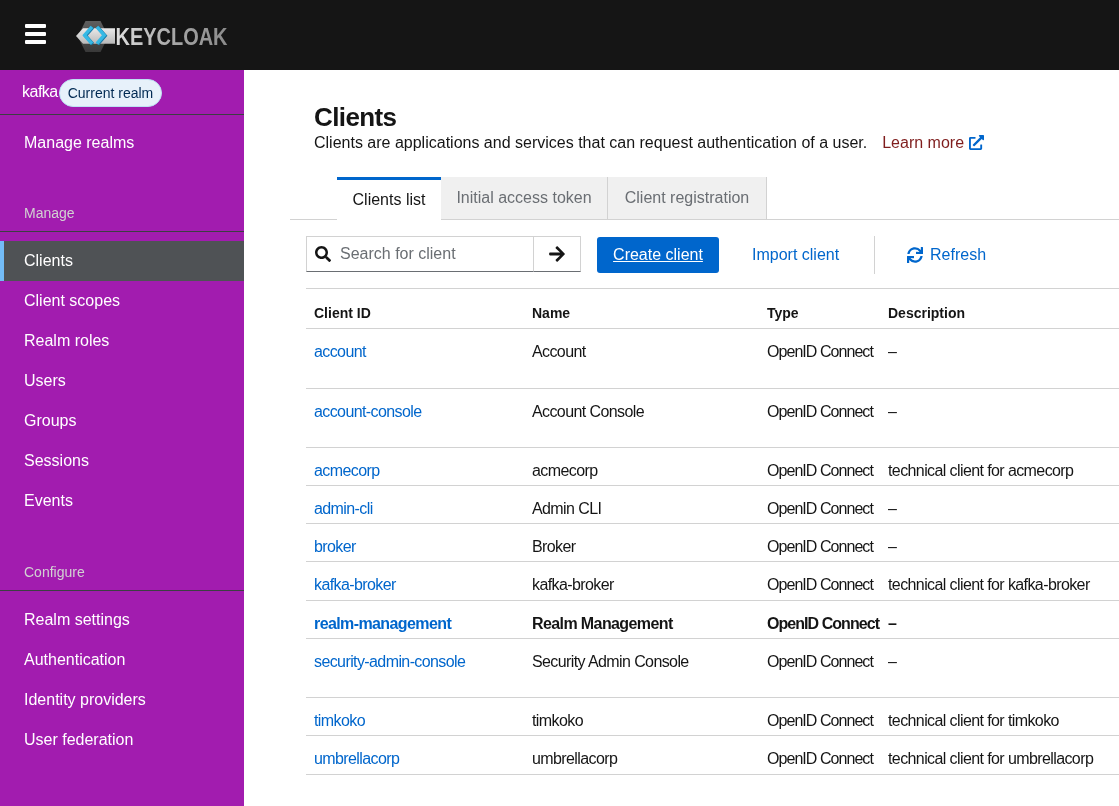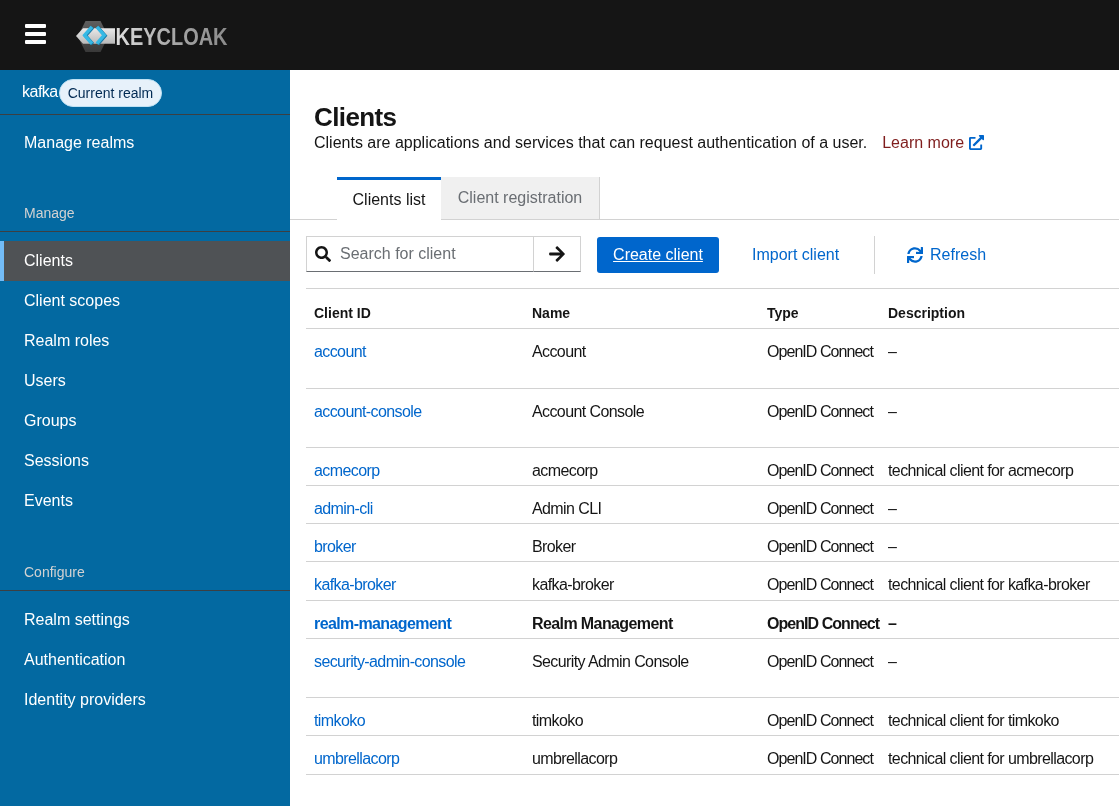--- a/index.html
+++ b/index.html
@@ -3,21 +3,21 @@
 <meta charset="utf-8">
 <style>
 * { margin:0; padding:0; box-sizing:border-box; }
 html,body { width:1119px; height:806px; overflow:hidden; background:#fff;
   font-family:"Liberation Sans", sans-serif; }
 .masthead { position:absolute; left:0; top:0; width:1119px; height:70px; background:#151515; }
 .burger { position:absolute; left:25px; top:24px; width:21px; height:20px; }
 .burger span { position:absolute; left:0; width:21px; height:4px; background:#fff; border-radius:1px; }
 .burger span:nth-child(1){top:0;} .burger span:nth-child(2){top:8px;} .burger span:nth-child(3){top:16px;}
 .logo { position:absolute; left:76px; top:18px; }
-.sidebar { position:absolute; left:0; top:70px; width:290px; height:736px; background:#0369a1; color:#fff; font-size:16px; }
+.sidebar { position:absolute; left:0; top:70px; width:244px; height:736px; background:#a21caf; color:#fff; font-size:16px; }
 .realmrow { position:relative; height:45px; border-bottom:1px solid #3c3f42; display:flex; align-items:center; padding-left:22px; }
 .pill { position:absolute; left:59px; top:9px; width:103px; text-align:center; background:#e7f1fa; color:#002952; border:1px solid #bee1f4; border-radius:14px; height:28px; line-height:26px; font-size:14px; }
 .navitem { height:40px; line-height:40px; padding-left:24px; color:#fff; }
 .firstgroup { padding-top:8px; }
 .secttitle { margin-top:40px; padding-left:24px; font-size:14px; line-height:21px; color:#d2d2d2; }
 .sectdiv { margin-top:7px; border-top:1px solid #3c3f42; }
 .sectlist { padding-top:9px; }
 .sectlist + .secttitle { margin-top:41px; }
 .navitem.active { background:#4f5255; border-left:4px solid #73bcf7; padding-left:20px; }
 .main { position:absolute; left:290px; top:70px; width:829px; height:736px; background:#fff; color:#151515; }
@@ -106,32 +106,34 @@
     <div class="navitem">Groups</div>
     <div class="navitem">Sessions</div>
     <div class="navitem">Events</div>
   </div>
   <div class="secttitle">Configure</div>
   <div class="sectdiv"></div>
   <div class="sectlist">
     <div class="navitem">Realm settings</div>
     <div class="navitem">Authentication</div>
     <div class="navitem">Identity providers</div>
+    <div class="navitem">User federation</div>
   </div>
 </div>
 <div class="main">
   <div class="pagehead">
     <h1>Clients</h1>
     <div class="sub">Clients are applications and services that can request authentication of a user.<a class="learn" href="#">Learn more<svg class="extlink" viewBox="0 0 512 512" fill="#0066cc">
             <path d="M432,320H400a16,16,0,0,0-16,16V448H64V128H208a16,16,0,0,0,16-16V80a16,16,0,0,0-16-16H48A48,48,0,0,0,0,112V464a48,48,0,0,0,48,48H400a48,48,0,0,0,48-48V336A16,16,0,0,0,432,320ZM488,0h-128c-21.37,0-32.05,25.91-17,41l35.73,35.73L135,320.37a24,24,0,0,0,0,34L157.67,377a24,24,0,0,0,34,0L435.28,133.32,471,169c15,15,41,4.5,41-17V24A24,24,0,0,0,488,0Z"></path>
           </svg></a></div>
   </div>
   <div class="tabs">
     <div class="spacer"></div>
     <div class="tab active t1">Clients list</div>
+    <div class="tab inactive t2">Initial access token</div>
     <div class="tab inactive t3">Client registration</div>
   </div>
   <div class="toolbar">
     <div class="searchwrap">
       <div class="searchbox">
         <svg width="16" height="16" viewBox="0 0 512 512" fill="#151515">
             <path d="M505 442.7L405.3 343c-4.5-4.5-10.6-7-17-7H372c27.6-35.3 44-79.7 44-128C416 93.1 322.9 0 208 0S0 93.1 0 208s93.1 208 208 208c48.3 0 92.7-16.4 128-44v16.3c0 6.4 2.5 12.5 7 17l99.7 99.7c9.4 9.4 24.6 9.4 33.9 0l28.3-28.3c9.4-9.3 9.4-24.5.1-33.9zM208 336c-70.7 0-128-57.3-128-128S137.3 80 208 80s128 57.3 128 128-57.3 128-128 128z"></path>
           </svg>
         <span class="ph">Search for client</span>
       </div>

